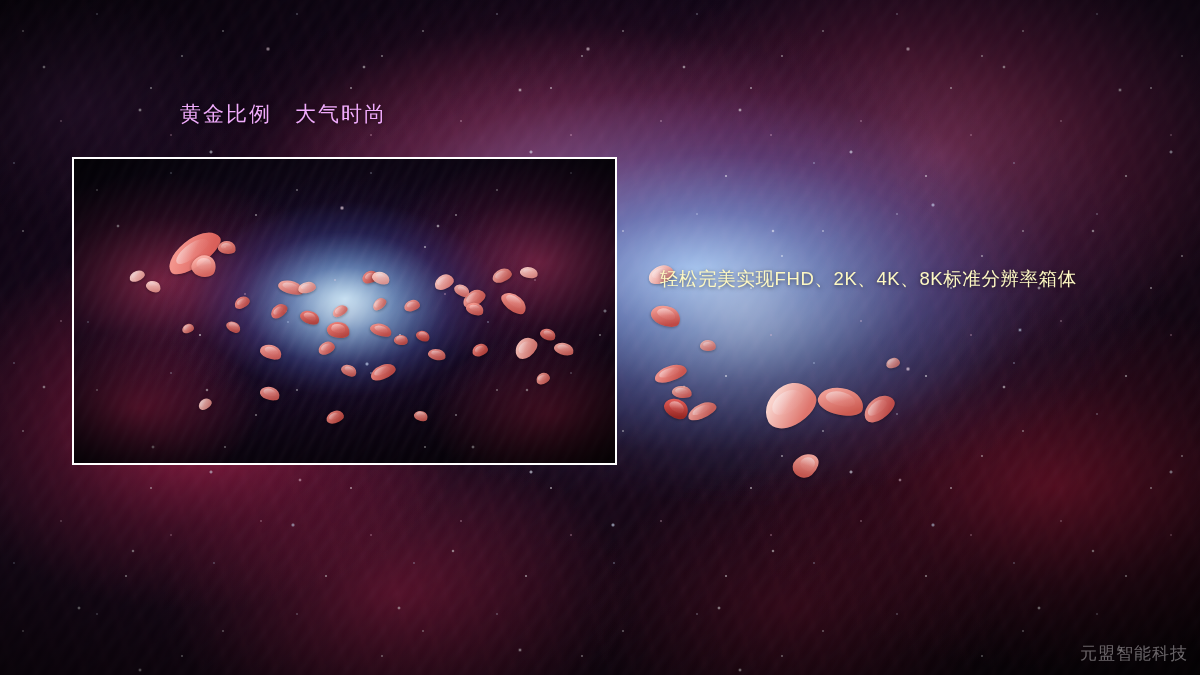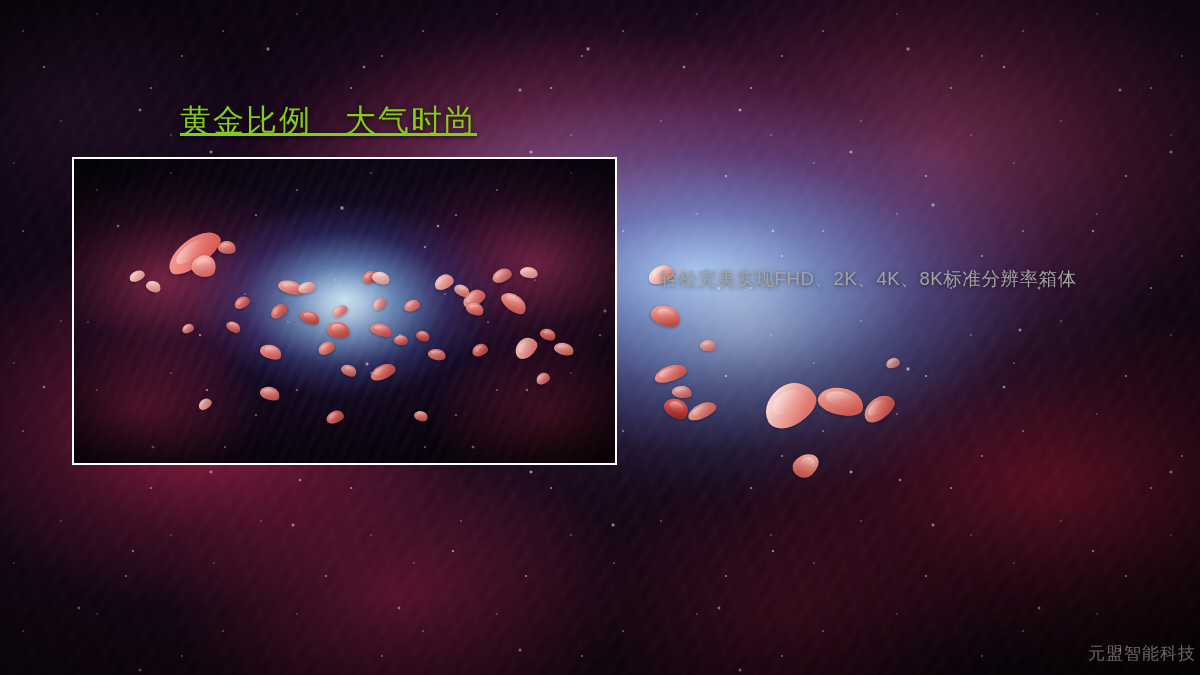--- a/index.html
+++ b/index.html
@@ -130,41 +130,40 @@
     filter:blur(11px);mix-blend-mode:screen;
   }
   .panel-vig{
     position:absolute;inset:0;
     background:radial-gradient(ellipse 72% 74% at 50% 48%, rgba(0,0,0,0) 40%, rgba(0,0,0,.38) 74%, rgba(0,0,0,.80) 100%);
   }
 
   
   #title{
     position:absolute;left:180px;top:100px;
-    font-size:31px;
+    font-size:21px;
     letter-spacing:2px;
-    color:#84cc16;
+    color:#f0abfc;
     white-space:pre;
     text-shadow:0 1px 5px rgba(0,0,0,.65);
-    text-decoration:underline;
   }
   #body-text{
     position:absolute;left:660px;top:258px;
     width:480px;
   }
   #body-text .line{
     font-size:18.5px;
     line-height:42px;
     letter-spacing:.6px;
-    color:#a3a3a3;
+    color:#fef9c3;
     white-space:nowrap;
     text-shadow:0 1px 4px rgba(0,0,0,.55);
   }
   #watermark{
-    position:absolute;right:4px;bottom:10px;
+    position:absolute;right:12px;bottom:10px;
     font-size:17px;
     letter-spacing:1px;
     color:rgba(200,196,200,.50);
     white-space:nowrap;
   }
 </style>
 </head>
 <body>
 
 <div id="slide">

